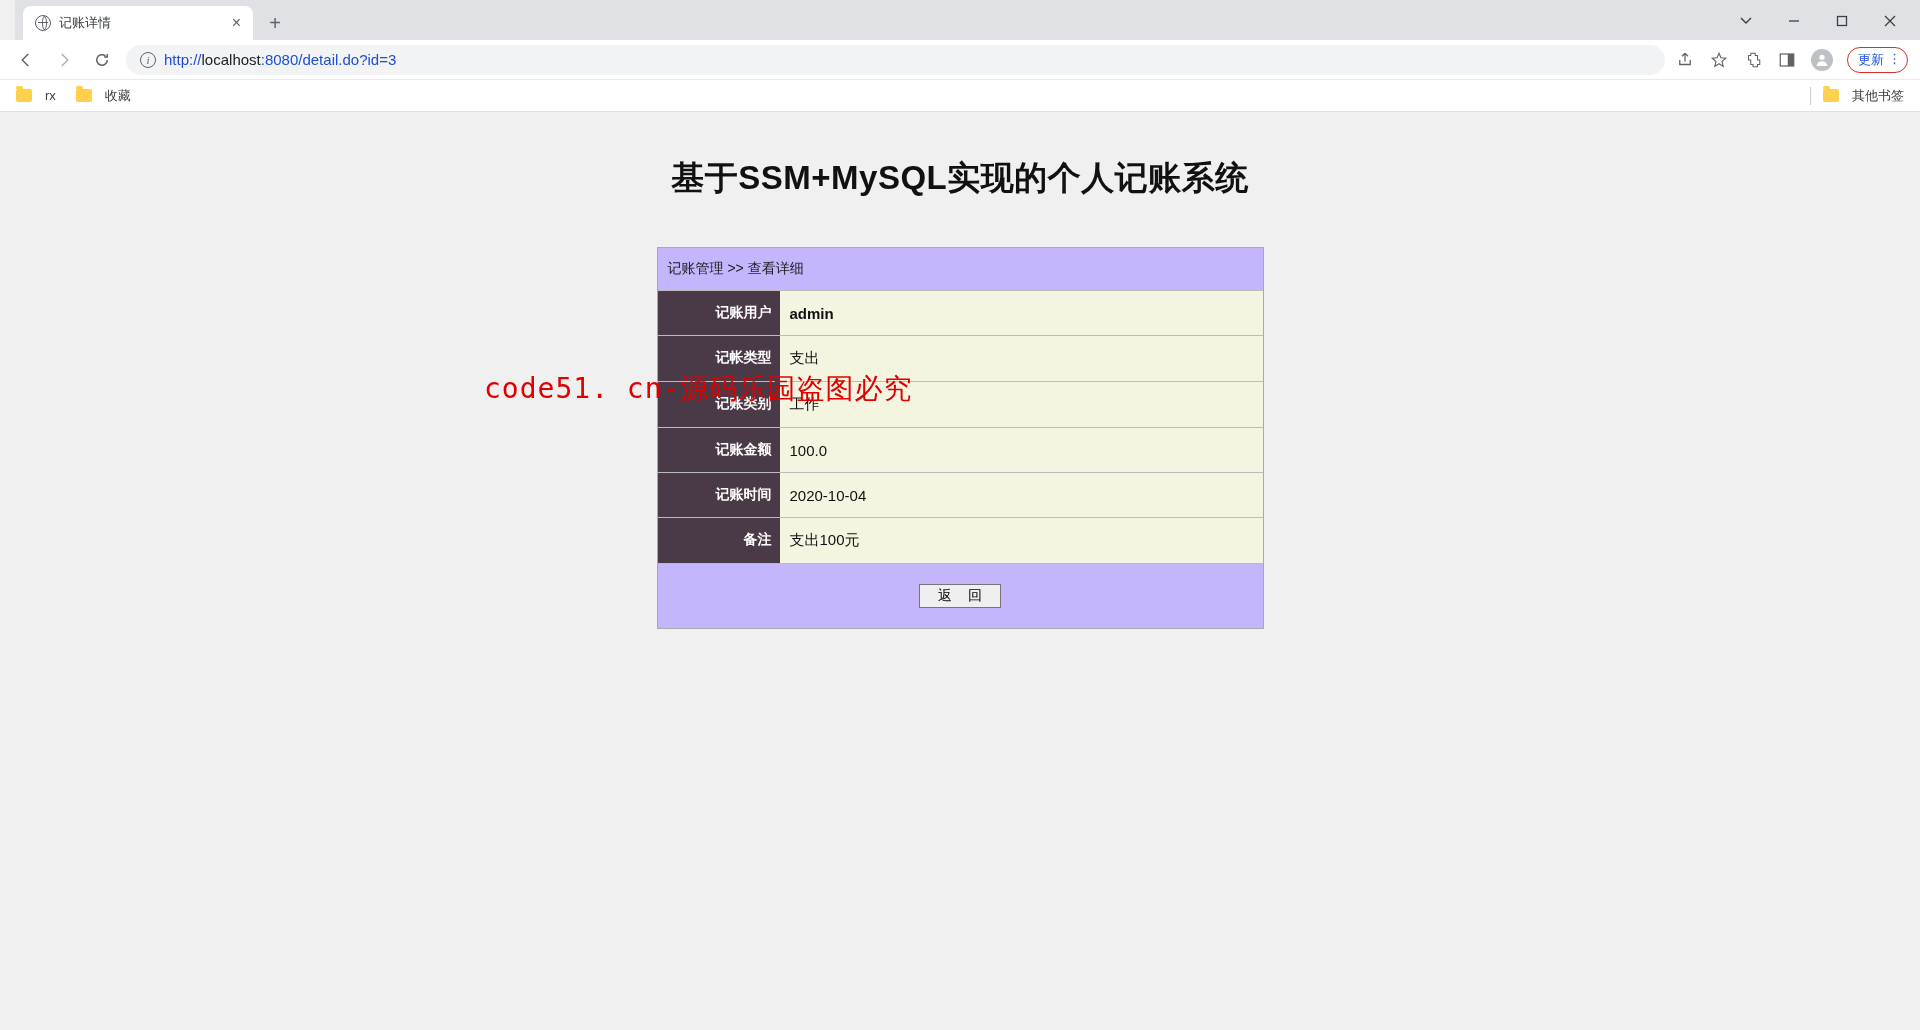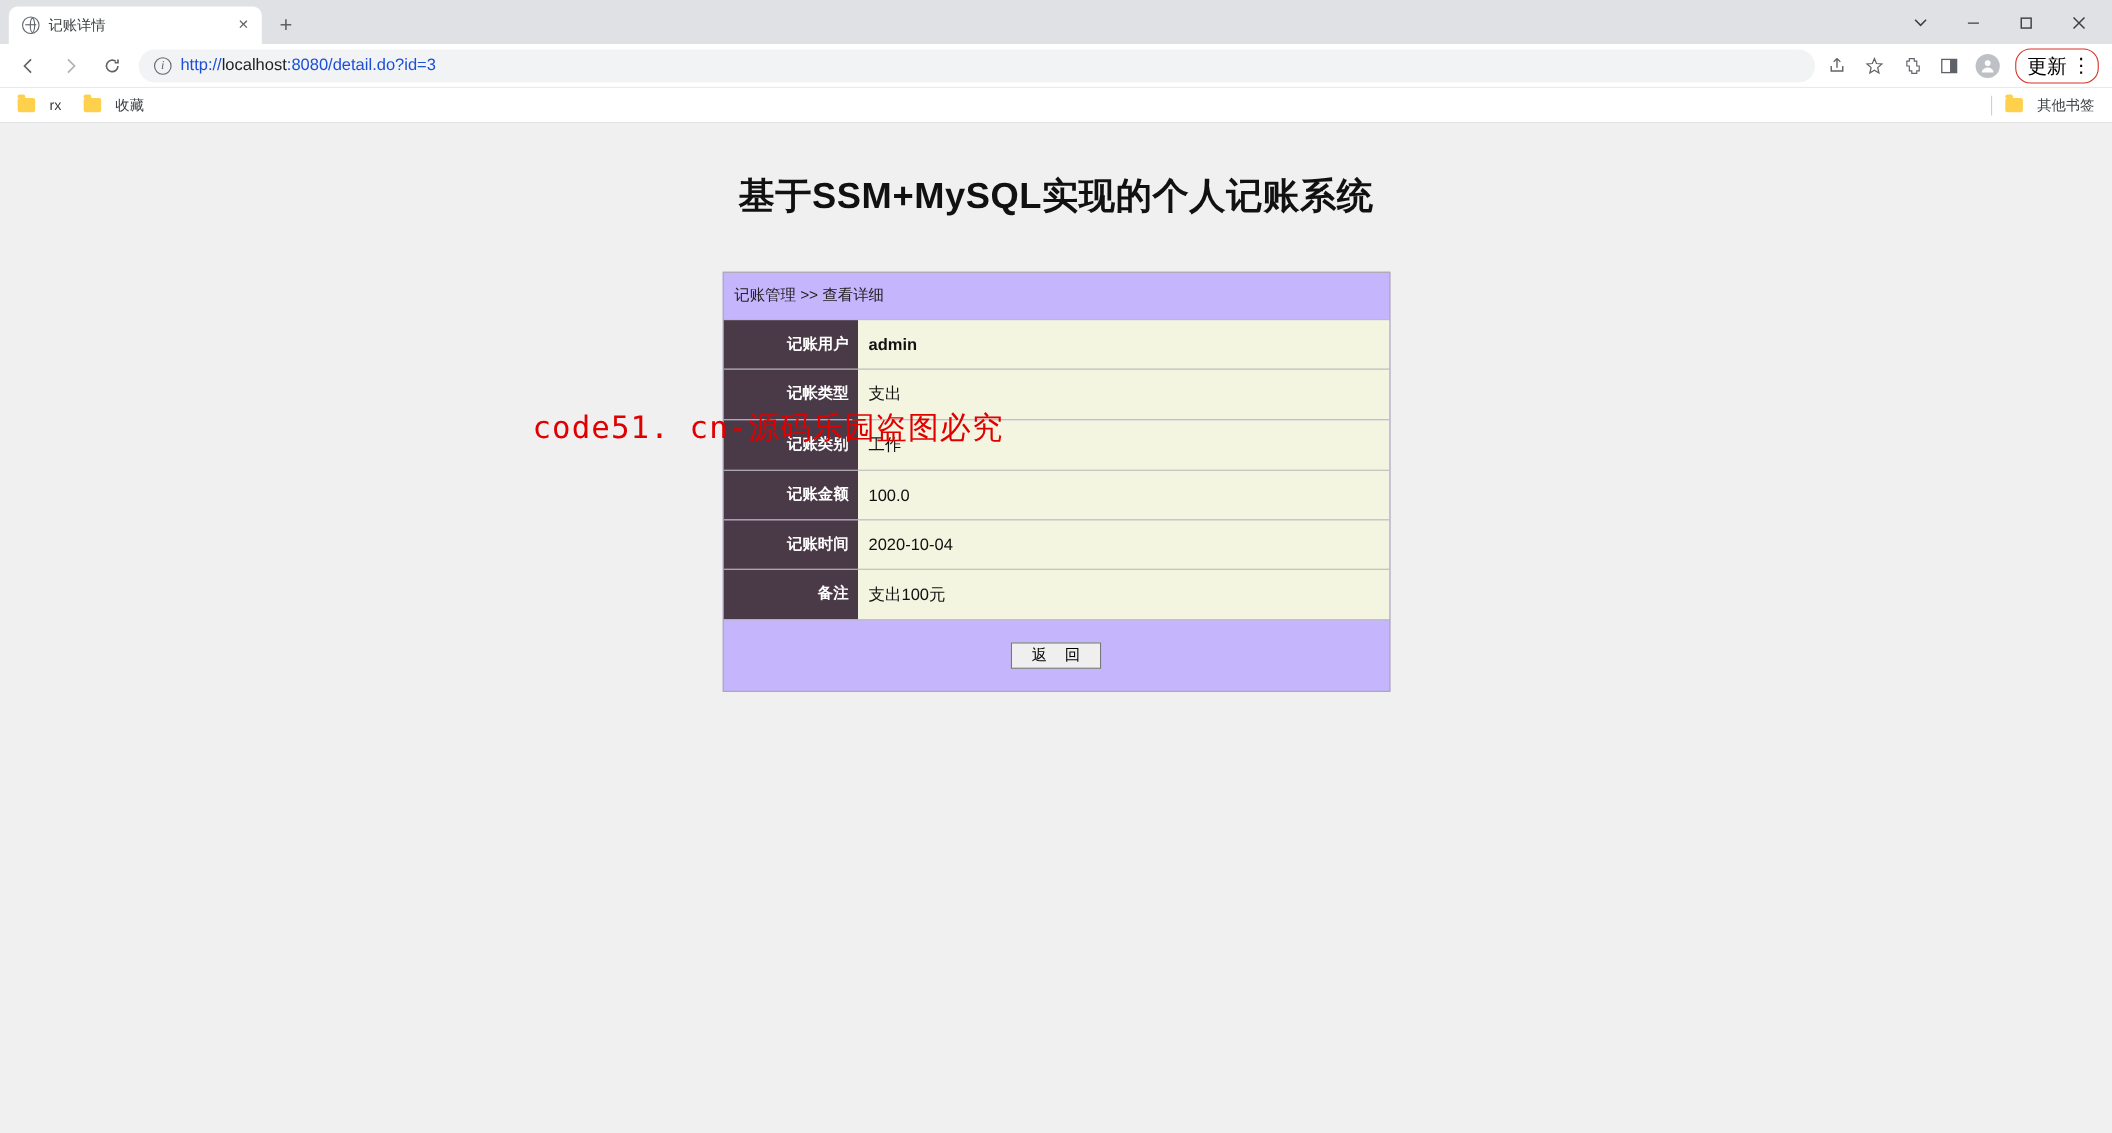--- a/index.html
+++ b/index.html
@@ -5,21 +5,21 @@
     * { margin: 0; padding: 0; box-sizing: border-box; }
     body {
       font-family: "Microsoft YaHei", Arial, sans-serif;
       background: #f0f0f0;
       width: 1920px;
       height: 1030px;
       overflow: hidden;
     }
 
     
-    .chrome-top { background: #dfe1e5; height: 40px; display: flex; align-items: flex-end; }
+    .chrome-top { background: #dfe1e5; height: 40px; display: flex; align-items: flex-end; margin-left: 15px; }
     .tab {
       display: flex; align-items: center; gap: 8px;
       background: #fff; height: 34px; width: 230px;
       border-radius: 8px 8px 0 0; padding: 0 12px; margin-left: 8px;
       font-size: 13px; color: #3c4043;
     }
     .tab .favicon {
       width: 16px; height: 16px; border: 1.5px solid #5f6368;
       border-radius: 50%; position: relative;
     }
@@ -59,22 +59,22 @@
     }
     .addrbar .info-icon {
       width: 16px; height: 16px; border: 1.5px solid #5f6368; border-radius: 50%;
       display: flex; align-items: center; justify-content: center;
       font-size: 11px; color: #5f6368; font-family: serif; font-style: italic;
     }
     .url-dim { color: #1d4ed8; }
     .right-icons { display: flex; align-items: center; gap: 14px; }
     .chrome-icon { width: 20px; height: 20px; color: #5f6368; cursor: pointer; display: flex; align-items: center; justify-content: center; }
     .update-pill {
-      border: 1px solid #d93025; color: #000000; border-radius: 14px;
-      padding: 3px 6px 3px 10px; font-size: 18px; display: flex; align-items: flex-start; gap: 4px;
+      border: 1px solid #d93025; color: #1d4ed8; border-radius: 14px;
+      padding: 3px 6px 3px 10px; font-size: 13px; display: flex; align-items: flex-start; gap: 4px;
       cursor: pointer;
     }
     .profile-icon {
       width: 22px; height: 22px; border-radius: 50%; background: #bdc1c6;
       display: flex; align-items: center; justify-content: center;
     }
     .profile-icon svg { width: 16px; height: 16px; fill: #fff; }
 
     
     .chrome-bookmarks {

